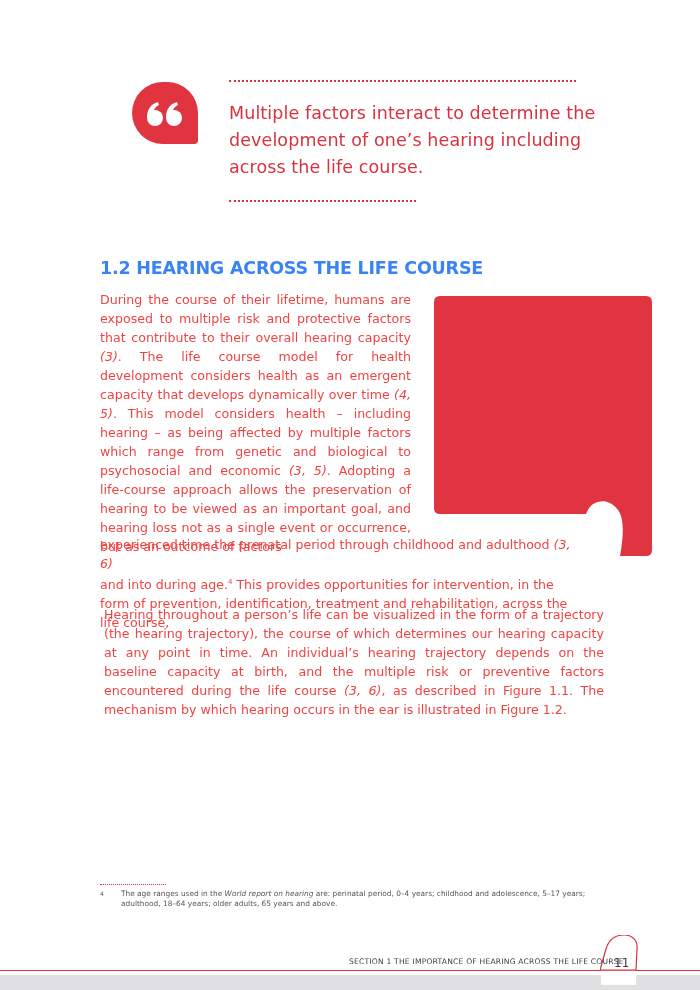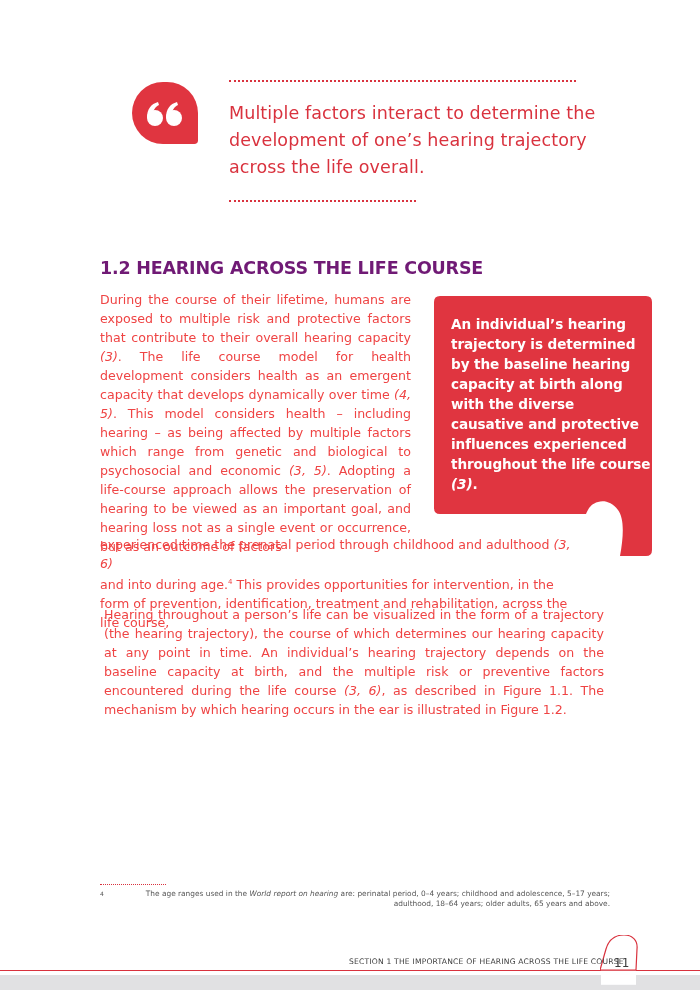--- a/index.html
+++ b/index.html
@@ -20,21 +20,21 @@
   }
   .quote-icon svg { position: absolute; left: 0; top: 0; }
   .pull-quote {
     position: absolute; left: 229px; top: 100px; width: 380px;
     color: #d9323e; font-size: 17.5px; line-height: 27px;
     font-family: "DejaVu Sans", sans-serif;
     letter-spacing: 0.1px;
   }
   .section-heading {
     position: absolute; left: 100px; top: 258px;
-    font-size: 17.5px; font-weight: bold; color: #701a75;
+    font-size: 17.5px; font-weight: bold; color: #3b82f6;
     font-family: "DejaVu Sans", sans-serif; letter-spacing: -0.2px;
   }
   .body-text {
     font-size: 12.6px; line-height: 19px; color: #ef4444;
   }
   .para1 {
     position: absolute; left: 100px; top: 290px; width: 311px;
     text-align: justify;
   }
   .para1-cont {
@@ -55,21 +55,21 @@
   }
   .footnote-rule {
     position: absolute; left: 100px; top: 884px; width: 66px;
     border-top: 1.5px dotted #d9323e;
   }
   .footnote {
     position: absolute; left: 100px; top: 889px; width: 510px;
     font-size: 7.4px; line-height: 10px; color: #555;
   }
   .footnote .num { position: absolute; left: 0; top: 0; font-size: 6px; }
-  .footnote .txt { margin-left: 13px; display: block; text-align: right; }
+  .footnote .txt { margin-left: 21px; display: block; }
   .footer-band {
     position: absolute; left: 0; top: 975px; width: 700px; height: 15px;
     background: #e1e1e3;
   }
   .footer-line {
     position: absolute; left: 0; top: 970px; width: 700px; height: 0;
     border-top: 1.3px solid #d9323e;
   }
   .page-tab { position: absolute; left: 600px; top: 935px; width: 50px; height: 50px; }
   .running-footer {
@@ -91,44 +91,41 @@
   <svg width="66" height="62" viewBox="0 0 66 62">
     <g fill="#ffffff">
       <circle cx="23" cy="36" r="8"></circle>
       <path d="M15 36 C15 27 19 22 26 20 L27 23 C23 25 21 28 21 33 Z"></path>
       <circle cx="42" cy="36" r="8"></circle>
       <path d="M34 36 C34 27 38 22 45 20 L46 23 C42 25 40 28 40 33 Z"></path>
     </g>
   </svg>
 </div>
 
-<div class="pull-quote">Multiple factors interact to determine the development of one’s hearing trajectory across the life overall.</div>
+<div class="pull-quote">Multiple factors interact to determine the development of one’s hearing including across the life course.</div>
 
 <div class="dots" style="left:229px; top:200px; width:187px;"></div>
 
 <h2 class="section-heading" style="margin:0;">1.2 HEARING ACROSS THE LIFE COURSE</h2>
 
 <div class="body-text para1">
   <span>During the course of their lifetime, humans are exposed to multiple risk and protective factors that contribute to their overall hearing capacity </span><i>(3)</i><span>. The life course model for health development considers health as an emergent capacity that develops dynamically over time </span><i>(4, 5)</i><span>. This model considers health – including hearing – as being affected by multiple factors which range from genetic and biological to psychosocial and economic </span><i>(3, 5)</i><span>. Adopting a life-course approach allows the preservation of hearing to be viewed as an important goal, and hearing loss not as a single event or occurrence, but as an outcome of factors</span>
 </div>
 
 <div class="body-text para1-cont">
   <span>experienced time the prenatal period through childhood and adulthood </span><i>(3, 6)</i><br>
   <span>and into during age.</span><sup style="font-size:7px;">4</sup><span> This provides opportunities for intervention, in the form of prevention, identification, treatment and rehabilitation, across the life course,</span>
 </div>
 
 <div class="callout">
   <svg width="218" height="260" viewBox="0 0 218 260">
     <path d="M6 0 H212 Q218 0 218 6 V254 Q218 260 212 260 H186
              C190 238 190 222 184 214 C178 206 170 204 164 206
              C156 208 154 214 152 218 L6 218 Q0 218 0 212 V6 Q0 0 6 0 Z" fill="#e03540"></path>
   </svg>
-  <div class="callout-text">
-    <span>An individual’s hearing trajectory is determined by the baseline hearing capacity at birth along with the diverse causative and protective influences experienced throughout the life course </span><i>(3)</i><span>.</span>
-  </div>
 </div>
 
 <div class="body-text para2">
   <span>Hearing throughout a person’s life can be visualized in the form of a trajectory (the hearing trajectory), the course of which determines our hearing capacity at any point in time. An individual’s hearing trajectory depends on the baseline capacity at birth, and the multiple risk or preventive factors encountered during the life course </span><i>(3, 6)</i><span>, as described in Figure 1.1. The mechanism by which hearing occurs in the ear is illustrated in Figure 1.2.</span>
 </div>
 
 <div class="footnote-rule"></div>
 <div class="footnote">
   <span class="num">4</span>
   <span class="txt"><span>The age ranges used in the </span><i>World report on hearing</i><span> are: perinatal period, 0–4 years; childhood and adolescence, 5–17 years; adulthood, 18–64 years; older adults, 65 years and above.</span></span>

